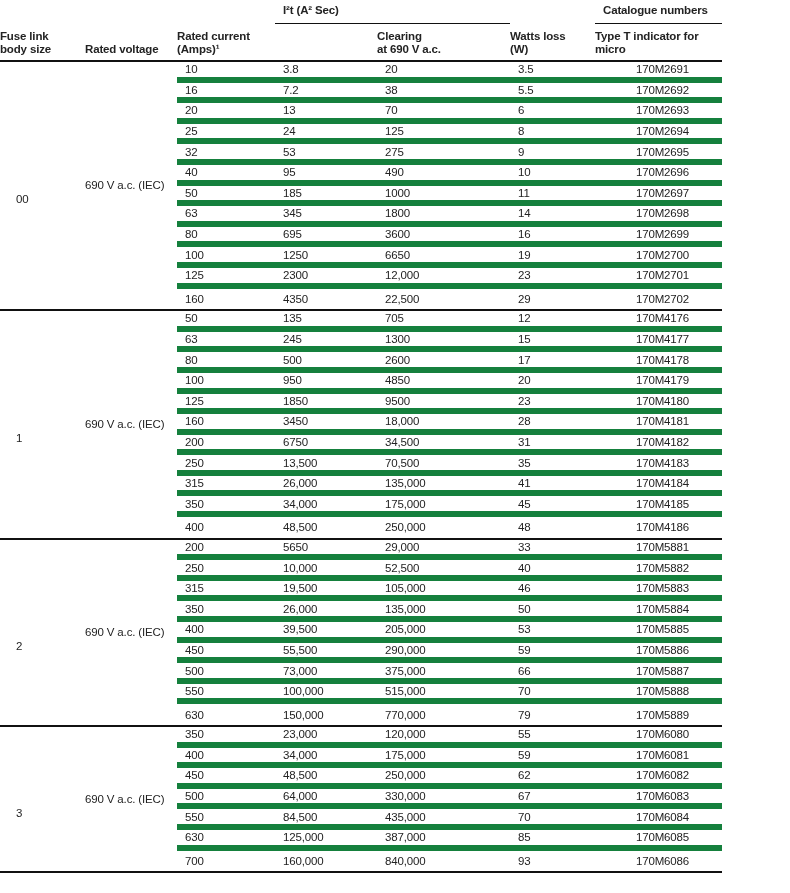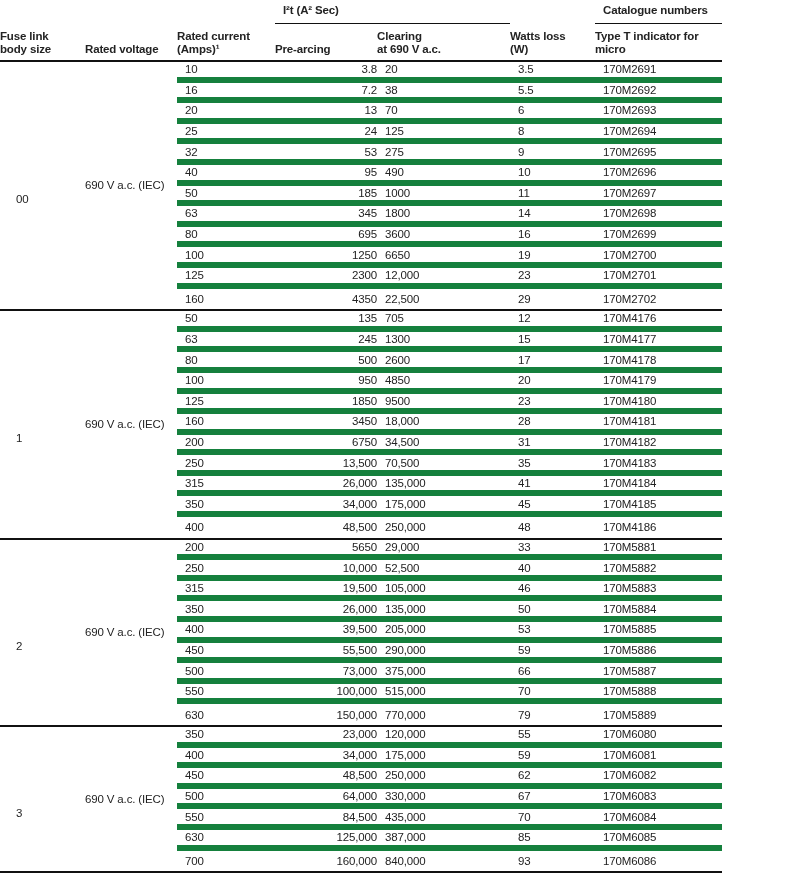--- a/index.html
+++ b/index.html
@@ -56,42 +56,41 @@
   .gcol.volt{width:92px;}
   .rows{flex:1;display:flex;flex-direction:column;}
   .row{
     display:flex;align-items:center;
     height:20.6px;
     border-bottom:6px solid #15803d;
   }
   .row:last-child{border-bottom:none;}
   .cell{padding-left:8px;white-space:nowrap;overflow:hidden;}
   .c-cur{width:98px;}
-  .c-pre{width:102px;text-align:right;}
+  .c-pre{width:102px;}
   .c-clr{width:133px;}
   .c-w{width:85px;}
-  .c-cat{flex:1;}
+  .c-cat{flex:1;text-align:center;}
 
   .tbody{border-bottom:2px solid #111111;}
 </style>
 </head>
 <body>
 
 <div class="page">
 
   <div class="thead">
     <div class="h-span gh-i2t">I²t (A² Sec)</div>
     <div class="h-span gh-cat">Catalogue numbers</div>
 
     <div class="h gr2" style="grid-column:1">Fuse link
 body size</div>
     <div class="h gr2 no-pad" style="grid-column:2">Rated voltage</div>
     <div class="h gr2" style="grid-column:3">Rated current
 (Amps)¹</div>
-    <div class="h gr2" style="grid-column:4">Pre-arcing</div>
     <div class="h gr2" style="grid-column:5">Clearing
 at 690 V a.c.</div>
     <div class="h gr2" style="grid-column:6">Watts loss
 (W)</div>
     <div class="h gr2" style="grid-column:7">Type T indicator for micro</div>
   </div>
 
   <div class="tbody" id="tbody">
   <section class="group">
     <div class="gcol size">00</div>

